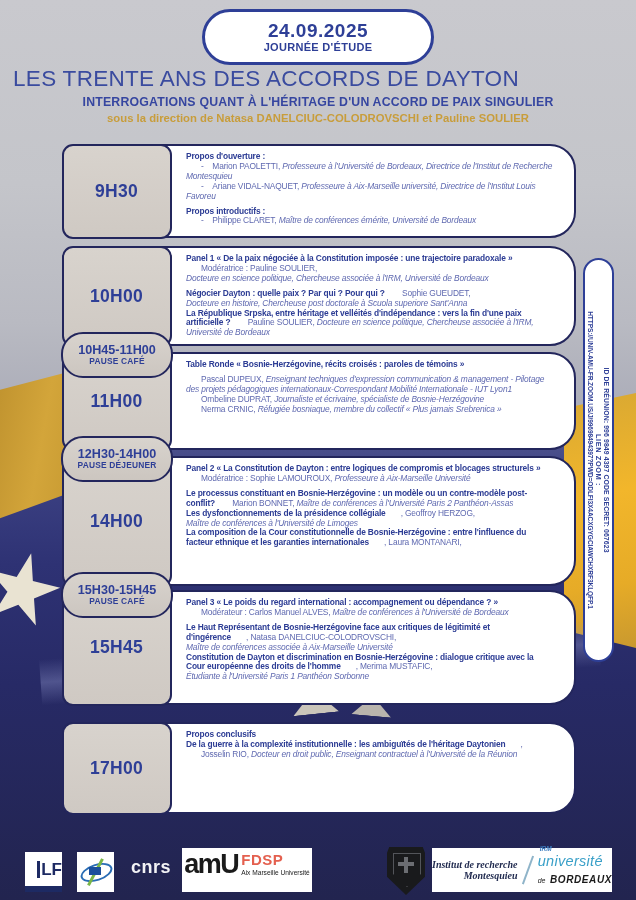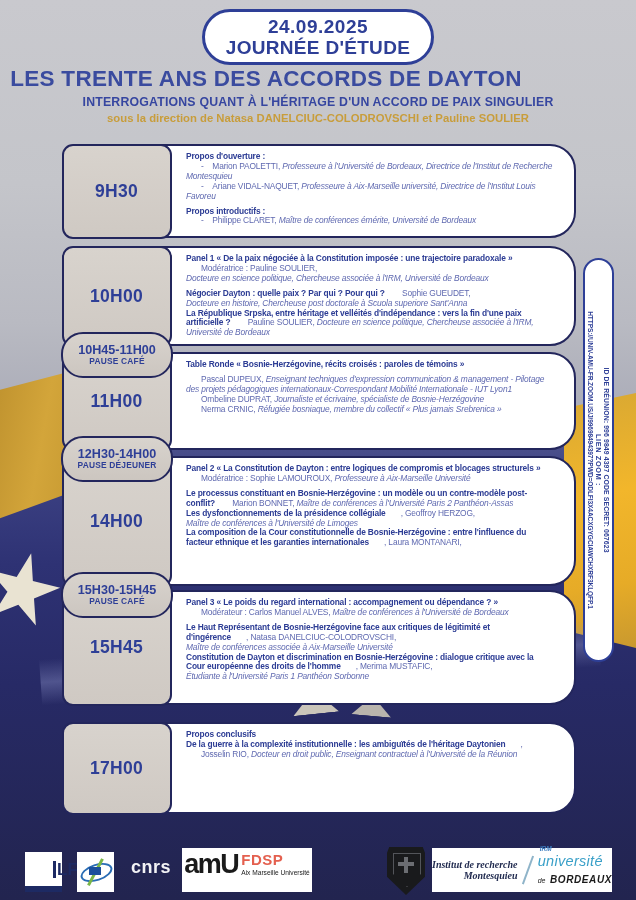--- a/index.html
+++ b/index.html
@@ -26,23 +26,23 @@
     clip-path:polygon(50% 0,100% 100%,0 100%);transform:rotate(5deg);}
   .bg-fold{position:absolute;left:40px;top:640px;width:560px;height:46px;opacity:.45;
     background:linear-gradient(180deg,rgba(255,255,255,0) 0%,rgba(140,146,200,.9) 50%,rgba(255,255,255,0) 100%);
     transform:rotate(-4deg);}
 
   
   .date-pill{position:absolute;left:50%;top:9px;transform:translateX(-50%);
     width:226px;height:50px;background:#fff;border:3px solid #2e3f97;border-radius:28px;
     display:flex;flex-direction:column;align-items:center;justify-content:center;line-height:1.12;}
   .date-pill .l1{font-size:19px;font-weight:bold;color:#2e3f97;letter-spacing:.5px;}
-  .date-pill .l2{font-size:19px;font-weight:bold;color:#2e3f97;letter-spacing:.3px;}
+  .date-pill .l2{font-size:11px;font-weight:bold;color:#2e3f97;letter-spacing:.3px;}
   .main-title{position:absolute;left:0;top:66px;width:532px;text-align:center;
-    font-size:22.5px;font-weight:bold;color:#3a4b9f;letter-spacing:.3px;}
+    font-size:22.5px;font-weight:normal;color:#3a4b9f;letter-spacing:.3px;}
   .sub-title{position:absolute;left:0;top:95px;width:636px;text-align:center;
     font-size:12.3px;font-weight:bold;color:#3646a0;letter-spacing:.2px;}
   .direction{position:absolute;left:0;top:112px;width:636px;text-align:center;
     font-size:11.3px;font-weight:bold;color:#c89d3b;}
 
   
   .row{position:absolute;left:62px;width:514px;background:#fff;border:2.5px solid #23265c;
     border-radius:26px;box-sizing:border-box;z-index:3;}
   .time-pill{position:absolute;left:-2.5px;top:-2.5px;bottom:-2.5px;width:110px;
     background:linear-gradient(180deg,#d8d3cd,#cfc9c3);border:2.5px solid #23265c;border-radius:11px;
@@ -79,21 +79,21 @@
     transform-origin:0 0;transform:rotate(90deg) translateY(-27px);
     display:flex;flex-direction:column;justify-content:center;}
   .zoom-rot div{text-align:center;color:#2e3f97;font-weight:bold;white-space:nowrap;}
   .zoom-line-meeting{font-size:6.9px;letter-spacing:.1px;}
   .zoom-line-head{font-size:7.4px;letter-spacing:.6px;}
   .zoom-line-url{font-size:6.6px;letter-spacing:-0.1px;}
 
   
   .logos{position:absolute;left:0;top:845px;width:636px;height:55px;z-index:4;}
   .logo-box{position:absolute;background:#fff;box-sizing:border-box;}
-  .ilf-box{left:25px;top:7px;width:37px;height:34px;display:flex;align-items:center;justify-content:flex-start;padding-left:28px;}
+  .ilf-box{left:25px;top:7px;width:37px;height:34px;display:flex;align-items:center;justify-content:flex-end;padding-left:28px;}
   .ilf-mark{font-size:17px;font-weight:bold;color:#1d2a63;border-left:3.5px solid #1d2a63;padding-left:1px;line-height:1;}
   .ilf-bar{position:absolute;left:25px;top:41px;width:37px;height:6px;background:#1d2a63;}
   .dice-box{left:77px;top:7px;width:37px;height:40px;overflow:hidden;}
   .dice-ellipse{position:absolute;left:3px;top:12px;width:29px;height:13px;border:2.5px solid #2a6db5;border-radius:50%;transform:rotate(-18deg);}
   .dice-green{position:absolute;left:17px;top:5px;width:2.5px;height:30px;background:#7ab648;transform:rotate(28deg);}
   .dice-core{position:absolute;left:12px;top:15px;width:12px;height:8px;background:#1b4f9c;}
   .cnrs-text{position:absolute;left:131px;top:12px;font-size:18px;font-weight:bold;color:#f2f2f5;letter-spacing:.5px;}
   .amu-box{left:182px;top:3px;width:130px;height:44px;display:flex;align-items:flex-start;justify-content:center;padding-top:4px;}
   .amu-mark{font-size:27px;font-weight:bold;color:#1a1a1a;letter-spacing:-1.5px;line-height:.95;}
   .amu-right{margin-left:3px;display:flex;flex-direction:column;}

